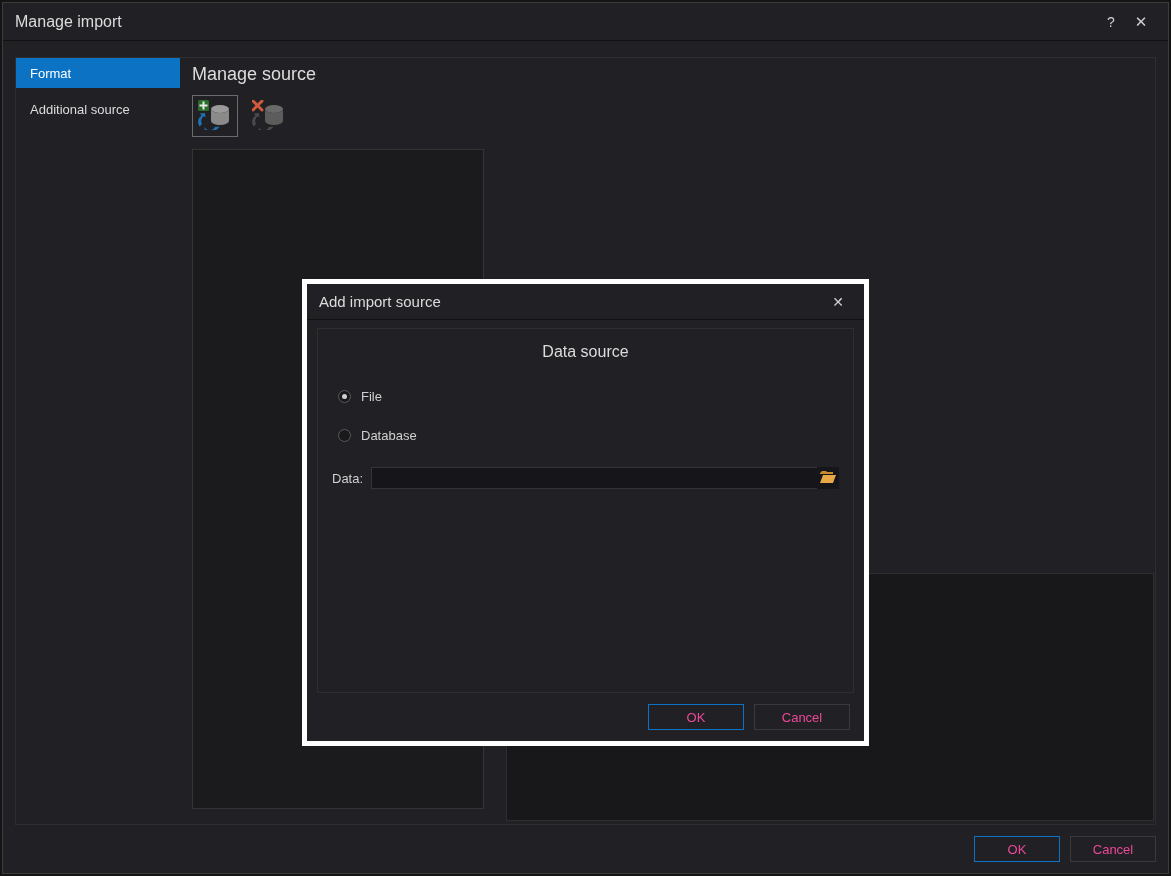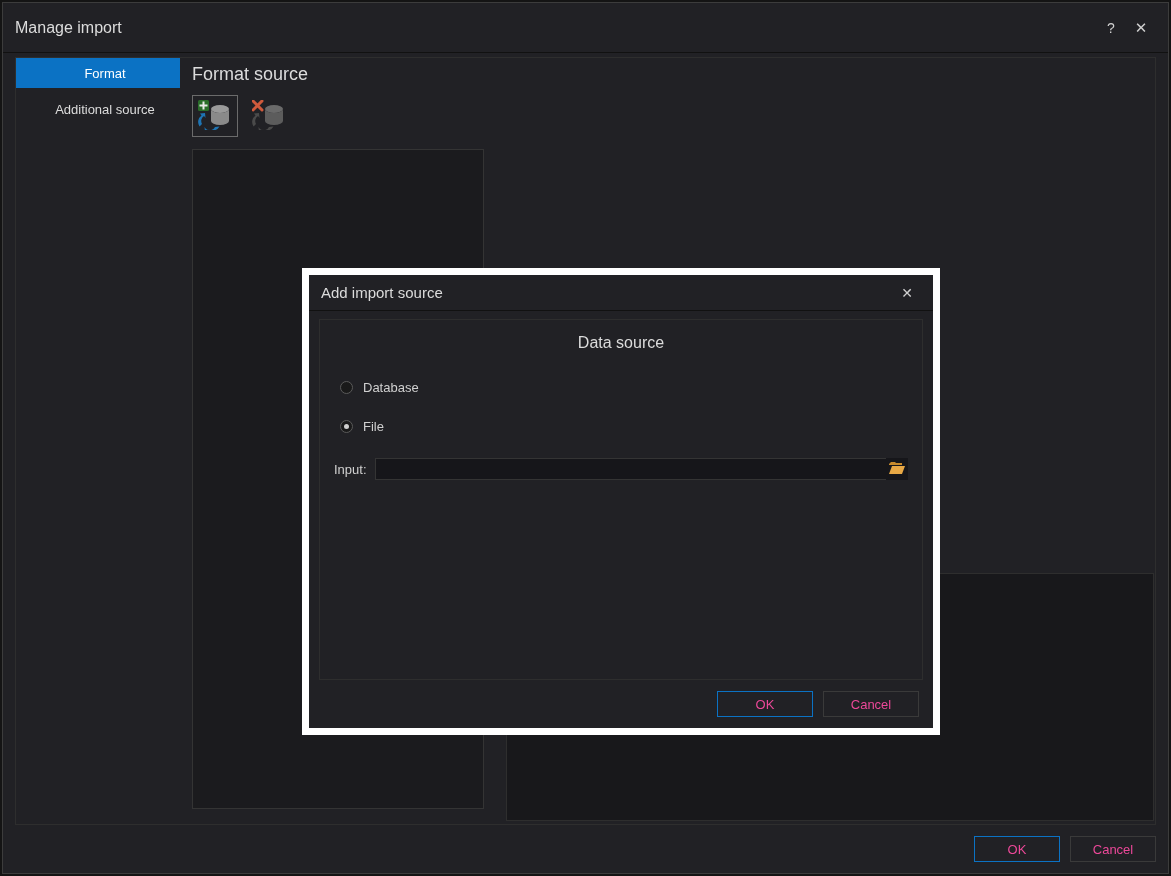--- a/index.html
+++ b/index.html
@@ -13,21 +13,21 @@
 
   
   .outer-window {
     position: absolute;
     left: 2px; top: 2px;
     width: 1167px; height: 872px;
     background: #212125;
     border: 1px solid #3c3c3c;
   }
   .outer-titlebar {
-    height: 50px;
+    height: 38px;
     display: flex;
     align-items: center;
     padding: 0 12px;
     border-bottom: 1px solid #111;
     background: #212125;
   }
   .outer-title {
     font-size: 16px;
     color: #dcdcdc;
   }
@@ -56,21 +56,20 @@
     height: 100%;
     background: #212125;
   }
   .side-item {
     height: 30px;
     display: flex;
     align-items: center;
     padding-left: 14px;
     font-size: 13px;
     color: #dcdcdc;
-    justify-content: center;
   }
   .side-item.active {
     background: #0b72c4;
     color: #fff;
   }
   .side-sep { height: 6px; }
 
   
   .main {
     position: absolute;
@@ -131,24 +130,24 @@
     right: 14px;
     top: 570px;
     width: 648px; height: 248px;
     background: #18181b;
     border: 1px solid #2e2e2e;
   }
 
   
   .modal {
     position: absolute;
-    left: 302px; top: 268px;
-    width: 638px; height: 467px;
-    background: #212125;
-    border: 7px solid #ffffff;
+    left: 302px; top: 279px;
+    width: 567px; height: 467px;
+    background: #212125;
+    border: 5px solid #ffffff;
   }
   .modal-titlebar {
     height: 36px;
     display: flex;
     align-items: center;
     padding: 0 12px;
     border-bottom: 1px solid #111;
   }
   .modal-title { font-size: 15px; color: #dcdcdc; }
   .modal-titlebar .spacer { flex: 1; }
@@ -243,21 +242,21 @@
       <div class="side-item active">
         <span>Format</span>
       </div>
       <div class="side-sep"></div>
       <div class="side-item">
         <span>Additional source</span>
       </div>
     </div>
 
     <div class="main">
-      <div class="section-title">Format source</div>
+      <div class="section-title">Manage source</div>
 
       <div class="toolbar-row">
         <div class="tool-btn selected">
           <span>
             <svg class="tool-svg" viewBox="0 0 34 30">
               <ellipse cx="22" cy="9" rx="9" ry="4" fill="#9a9a9a"></ellipse>
               <path d="M13,9 v12 a9,4 0 0 0 18,0 v-12 a9,4 0 0 1 -18,0" fill="#8a8a8a"></path>
               <rect x="0" y="0" width="11" height="11" rx="1.5" fill="#2a6e2a"></rect>
               <rect x="4.5" y="1.5" width="2" height="8" fill="#e8e8e8"></rect>
               <rect x="1.5" y="4.5" width="8" height="2" fill="#e8e8e8"></rect>
@@ -295,31 +294,31 @@
   <div class="modal-titlebar">
     <div class="modal-title">Add import source</div>
     <div class="spacer"></div>
     <div class="modal-close">✕</div>
   </div>
 
   <div class="modal-body">
     <div class="group-title">Data source</div>
 
     <div class="radio-row">
+      <span class="radio-dot checked"></span>
+      <span>File</span>
+    </div>
+
+    <div class="radio-row">
       <span class="radio-dot"></span>
       <span>Database</span>
     </div>
 
-    <div class="radio-row">
-      <span class="radio-dot checked"></span>
-      <span>File</span>
-    </div>
-
     <div class="file-row">
-      <span class="file-label">Input:</span>
+      <span class="file-label">Data:</span>
       <input class="file-input" type="text" value="" style="">
       <div class="file-browse">
         <span>
           <svg class="folder-svg" viewBox="0 0 16 12">
             <path d="M0,2 l2,-2 h4 l1,1 h6 v2 h-13 z" fill="#c78a2c"></path>
             <path d="M0,12 l3,-8 h13 l-3,8 z" fill="#e8a845"></path>
           </svg>
         </span>
       </div>
     </div>

